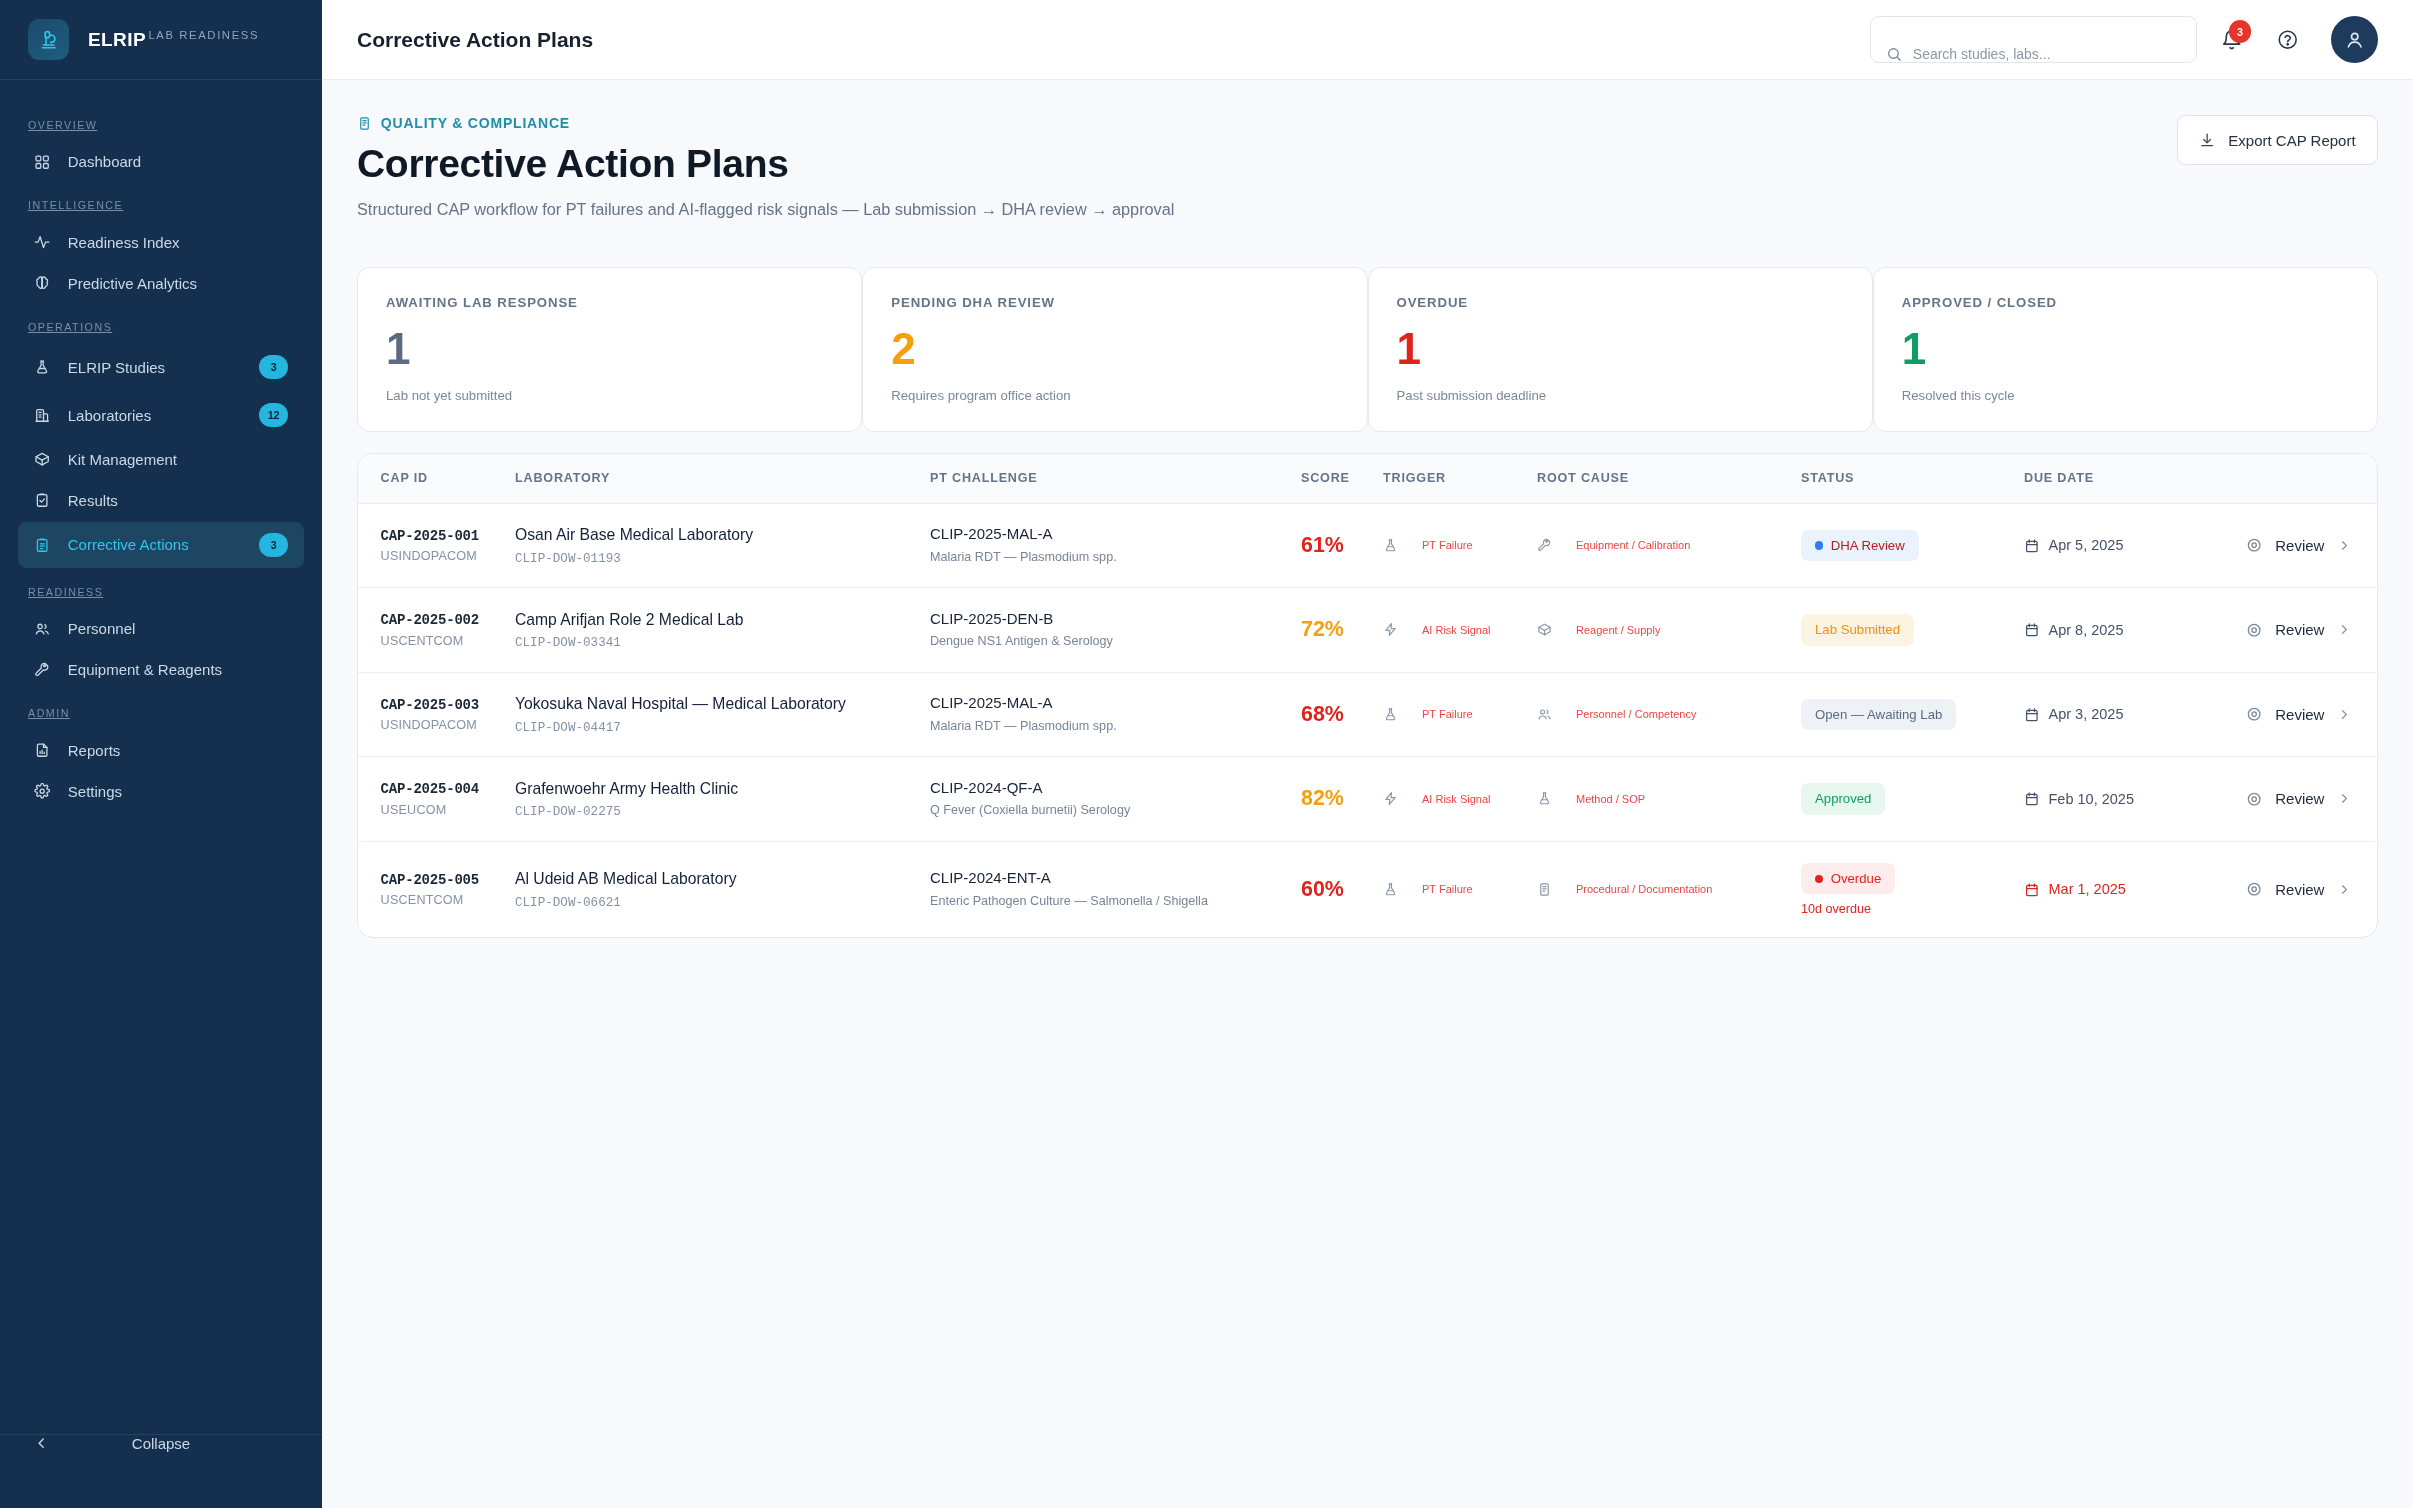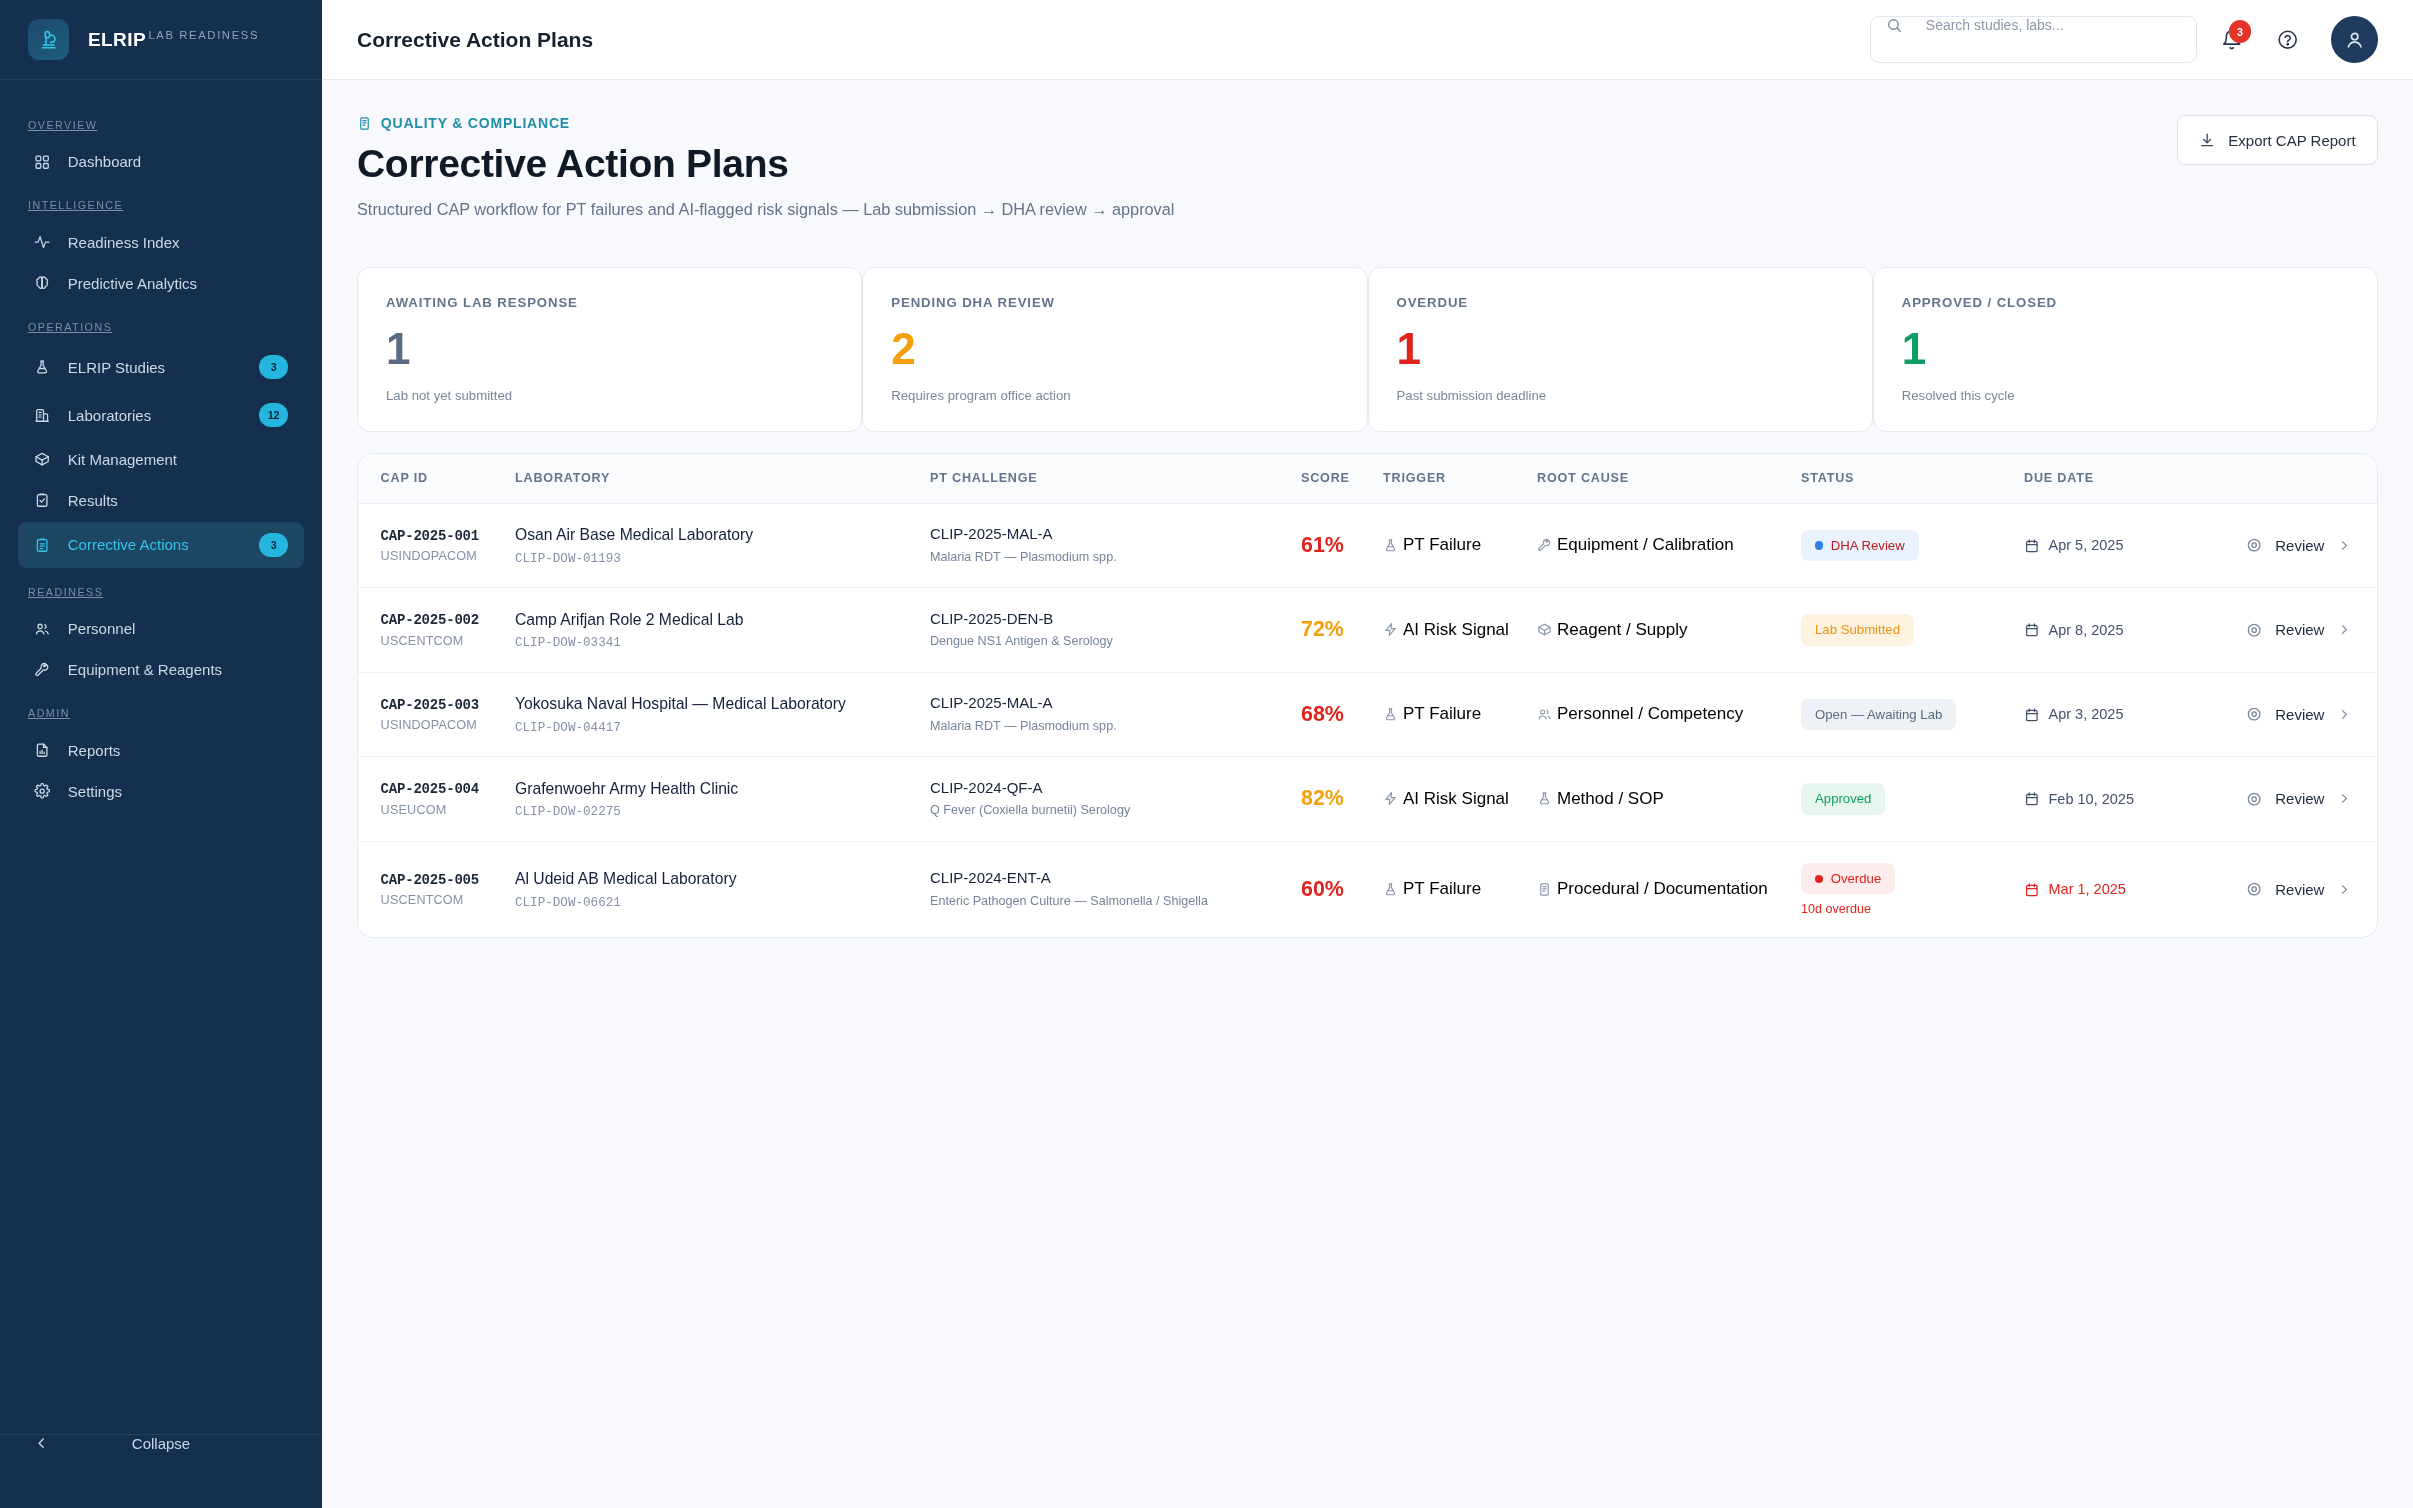--- a/index.html
+++ b/index.html
@@ -63,21 +63,21 @@
   
   .main { flex:1 1 auto; display:flex; flex-direction:column; min-width:0; }
 
   .topbar {
     height:80px; background:#fff; border-bottom:0.6px solid #e6ebf2;
     display:flex; align-items:center; padding:0 35px; gap:15px;
   }
   .topbar-title { font-size:21px; font-weight:600; color:#16202e; flex:1 1 auto; }
   .topsearch {
     width:327px; height:47px; border:0.6px solid #e0e6ee; border-radius:8.8px;
-    display:flex; align-items:flex-start; gap:24px; padding:0 15px; background:#fff;
+    display:flex; align-items:flex-end; gap:11px; padding:0 15px; background:#fff;
   }
   .topsearch input {
     border:none; outline:none; font-size:14px; color:#475569; background:transparent;
     width:100%; font-family:inherit;
   }
   .topsearch input::placeholder { color:#8b97a8; }
   .icon-btn { position:relative; width:41px; height:41px; display:flex; align-items:center; justify-content:center; cursor:pointer; }
   .bell-badge {
     position:absolute; top:1.3px; right:1.3px; background:#e5352b; color:#fff;
     font-size:10.7px; font-weight:600; min-width:22.6px; height:22.6px; border-radius:11.3px;
@@ -160,21 +160,21 @@
   .c-act { width:auto; }
 
   .cap-id { font-family:"Liberation Mono", monospace; font-size:14px; font-weight:700; color:#1c2738; letter-spacing:-0.2px; }
   .cap-cmd { font-size:12.6px; color:#8591a5; margin-top:5.7px; letter-spacing:0.2px; }
   .lab-name { font-size:15.7px; color:#14203a; font-weight:500; line-height:1.3; }
   .lab-code { font-family:"Liberation Mono", monospace; font-size:12.6px; color:#8591a5; margin-top:6.3px; }
   .pt-code { font-size:15px; color:#18243a; }
   .pt-desc { font-size:12.6px; color:#77849a; margin-top:6.3px; line-height:1.35; }
   .score { font-size:21.4px; font-weight:700; }
   .trigger, .root {
-    display:flex; align-items:center; gap:5px; font-size:17px; color:#000000; line-height:1.3;
+    display:flex; align-items:center; gap:24px; font-size:11px; color:#ef4444; line-height:1.3;
   }
   .due { display:flex; align-items:center; gap:8.8px; font-size:14.5px; color:#44516a; line-height:1.3; }
 
   .pill {
     display:inline-flex; align-items:center; gap:7.5px;
     border-radius:7.5px; padding:7px 14px; font-size:13.2px; font-weight:500; line-height:1.3;
   }
   .dot { width:8.2px; height:8.2px; border-radius:50%; flex:none; }
   .sub-note { font-size:12.6px; margin-top:7.5px; }
 

